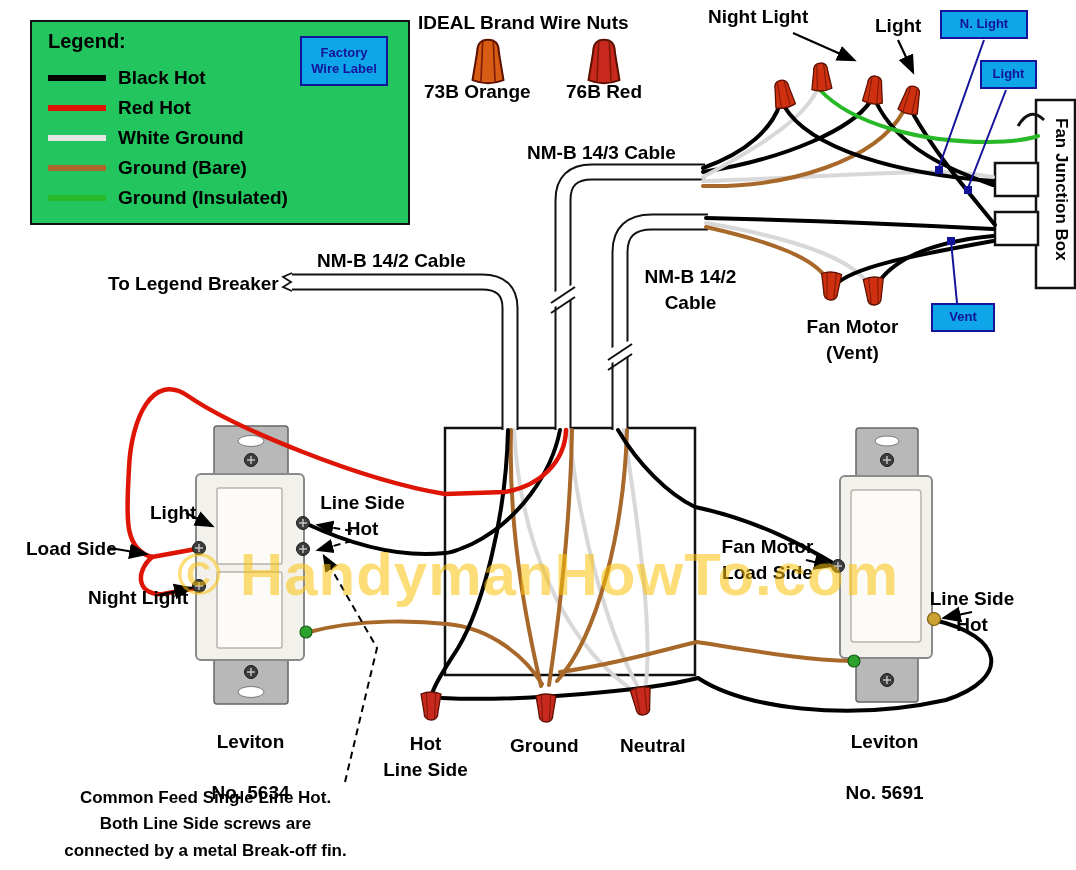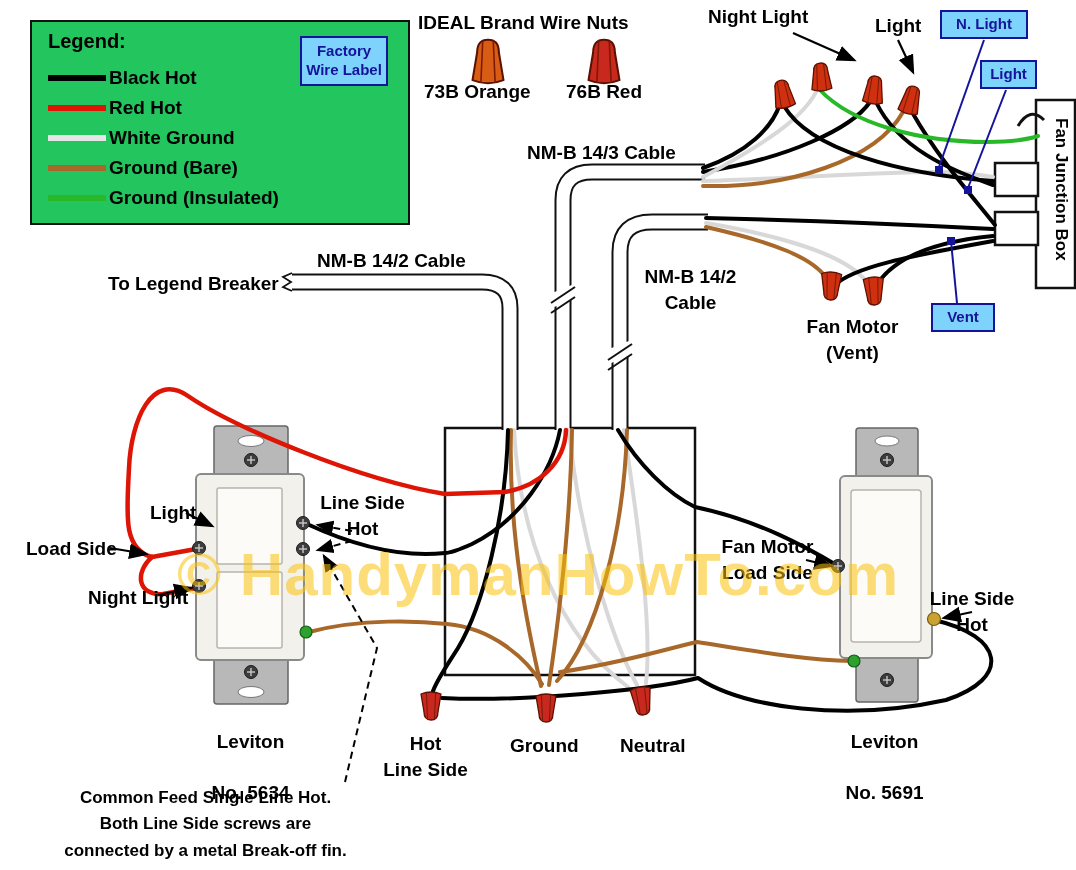--- a/index.html
+++ b/index.html
@@ -2,26 +2,26 @@
 <html><head>
 <meta charset="utf-8">
 <style>
   *{margin:0;padding:0;box-sizing:border-box}
   html,body{background:#fff}
   body{font-family:"Liberation Sans",sans-serif}
   #canvas{position:relative;width:1076px;height:870px;background:#fff;overflow:hidden}
   #wires-svg{position:absolute;left:0;top:0}
   .lbl{position:absolute;font-weight:700;font-size:19px;color:#000;white-space:pre-line;line-height:1.35}
   .center{text-align:center}
-  .tag{position:absolute;border:2px solid #14149a;color:#14149a;background:#7dd3fc;font-weight:700;
-       font-size:15px;display:flex;align-items:center;justify-content:center;text-align:center;
+  .tag{position:absolute;border:2px solid #14149a;color:#14149a;background:#0ea5e9;font-weight:700;
+       font-size:13px;display:flex;align-items:center;justify-content:center;text-align:center;
        line-height:1.25;white-space:pre-line}
   .legend-box{position:absolute;left:30px;top:20px;width:380px;height:205px;border:2px solid #111;background:#22c55e}
   .legend-title{position:absolute;left:16px;top:8px;font-weight:700;font-size:20px}
-  .legend-row{position:absolute;left:16px;display:flex;align-items:center;gap:3px;height:20px}
+  .legend-row{position:absolute;left:16px;display:flex;align-items:center;gap:12px;height:20px}
   .sw{width:58px;height:6px;flex:0 0 auto}
   .legend-label{font-weight:700;font-size:19px;white-space:nowrap}
   .vertical-label{position:absolute;left:1071px;top:118px;transform:rotate(90deg);transform-origin:0 0;
        font-weight:700;font-size:17px;white-space:nowrap}
   .watermark{position:absolute;left:0;top:540px;width:1076px;text-align:center;font-size:60px;font-weight:700;
        color:rgba(250,193,10,0.55);letter-spacing:1px;white-space:nowrap;pointer-events:none}
   
   .tubeO{fill:none;stroke:#111;stroke-width:17;stroke-linejoin:round}
   .tubeW{fill:none;stroke:#fff;stroke-width:13;stroke-linejoin:round}
   .wk,.wr,.ww,.wg,.wgr{fill:none;stroke-linecap:round;stroke-linejoin:round}

